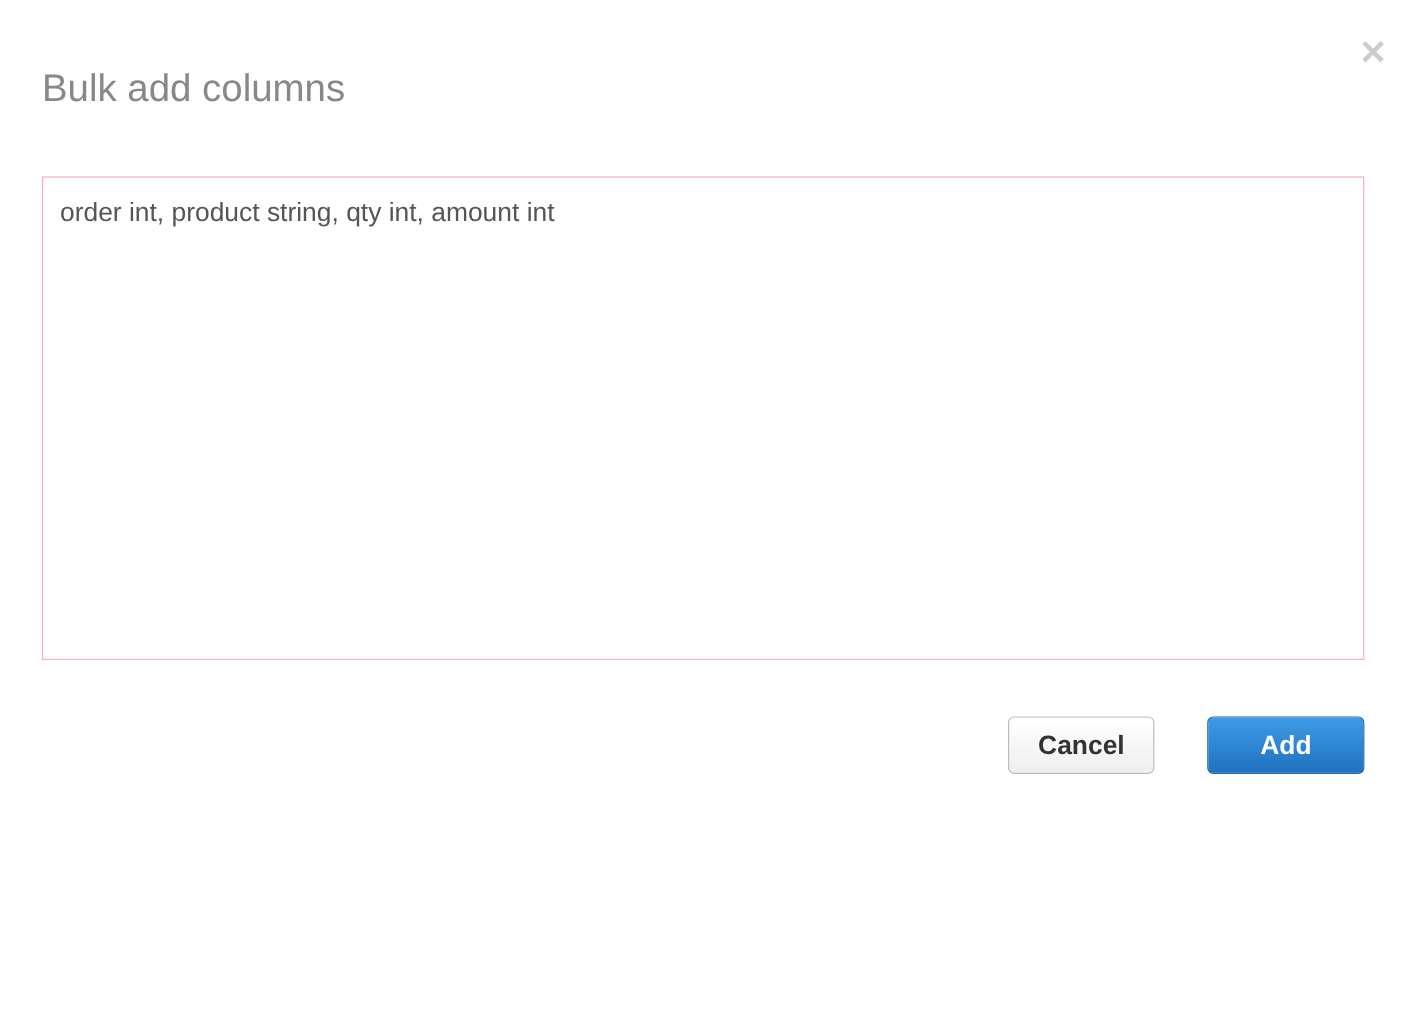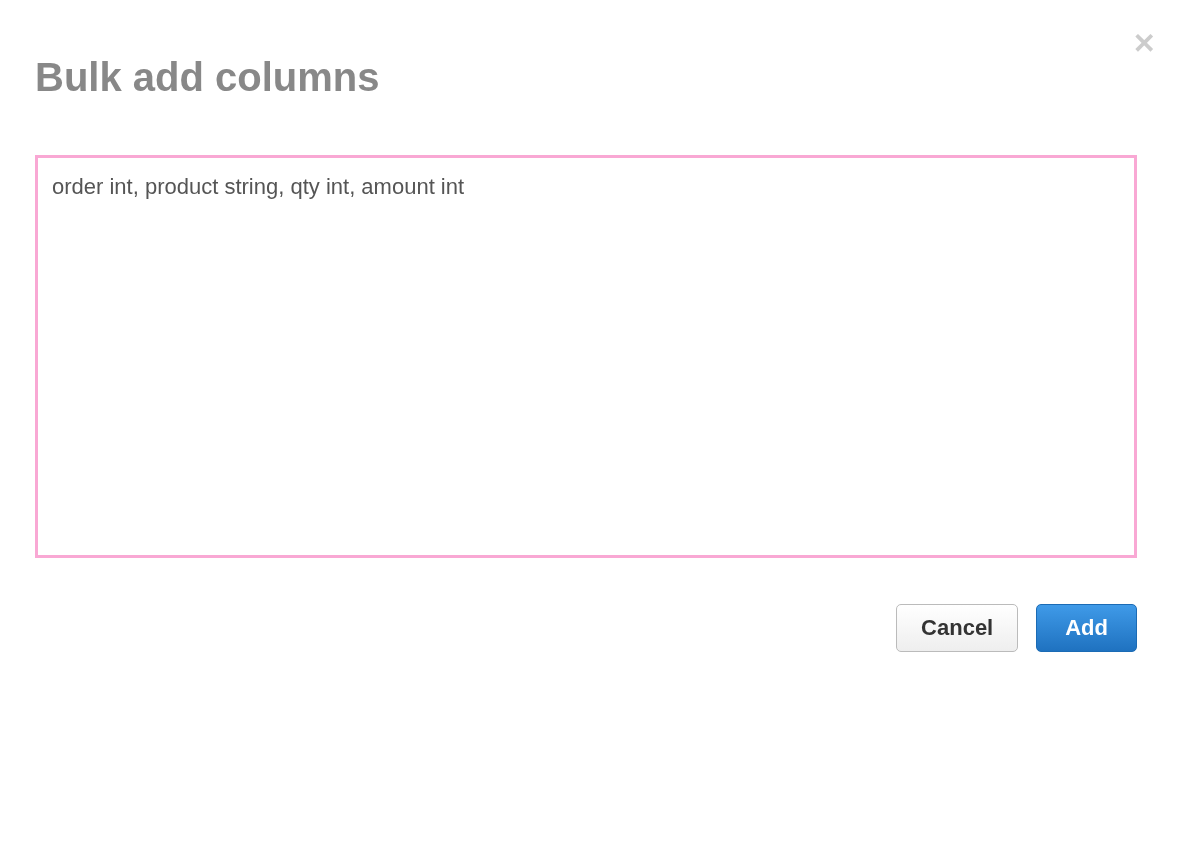--- a/index.html
+++ b/index.html
@@ -24,40 +24,40 @@
       top: 30px;
       right: 30px;
       font-size: 28px;
       font-weight: bold;
       color: #cccccc;
       cursor: pointer;
       line-height: 1;
       user-select: none;
     }
     .modal-title {
-      font-size: 40px;
-      font-weight: 700;
+      font-size: 32px;
+      font-weight: 400;
       color: #888888;
       margin-bottom: 55px;
       margin-top: 20px;
     }
     .description {
       font-size: 22px;
       color: #111111;
       line-height: 1.55;
       margin-bottom: 30px;
       max-width: 1100px;
     }
     .textarea-wrapper {
       width: 1102px;
     }
     textarea.columns-input {
       width: 100%;
       height: 403px;
-      border: 3px solid #f9a8d4;
+      border: 1px solid #f9a8d4;
       padding: 14px 14px;
       font-size: 22px;
       font-family: "Helvetica Neue", Helvetica, Arial, sans-serif;
       color: #555555;
       resize: none;
       outline: none;
       line-height: 1.4;
     }
     .button-row {
       display: flex;
@@ -77,21 +77,22 @@
     }
     .btn-cancel {
       background: linear-gradient(to bottom, #ffffff 0%, #eeeeee 100%);
       color: #333333;
       border: 1px solid #bbbbbb;
     }
     .btn-add {
       background: linear-gradient(to bottom, #3f9ae8 0%, #1f72c0 100%);
       color: #ffffff;
       border: 1px solid #1b6bb5;
-      padding: 10px 28px;
+      padding: 10px 43px;
+      margin-left: 26px;
     }
   </style>
 </head>
 <body>
 
 <div class="modal">
 
   <span class="close-icon">✕</span>
 
   <h1 class="modal-title">Bulk add columns</h1>

